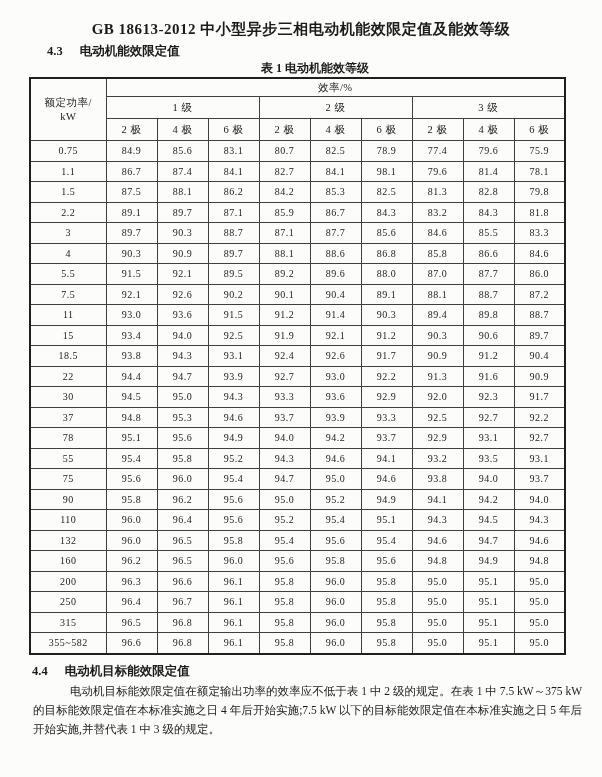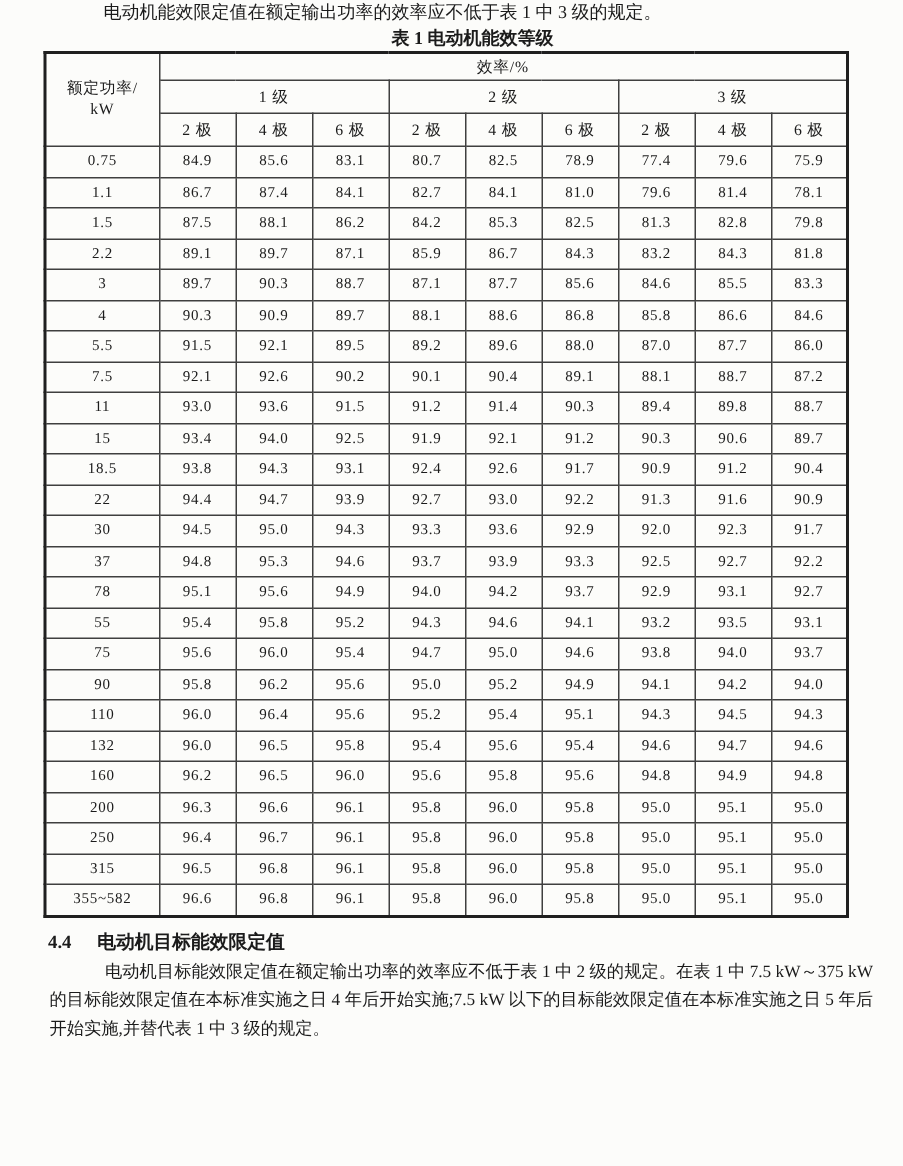--- a/index.html
+++ b/index.html
@@ -71,23 +71,27 @@
     font-size: 11.5px; line-height: 19px;
     text-indent: 37px; text-align: justify;
   }
   .sec-head.s44 { margin-top: 8px; margin-left: 32px; }
 </style>
 </head>
 <body>
 
 <div class="page">
 
-
-
-  <p class="sec-body">电动机能效限定值在额定输出功率的效率应不低于表 1 中 3 级的规定。</p>
+  <h1 class="doc-title">GB 18613-2012  中小型异步三相电动机能效限定值及能效等级</h1>
+
+
+  <div class="sec-head">
+    <span class="num">4.3</span>
+    <span>电动机能效限定值</span>
+  </div>
 
   <div class="tbl-caption">表 1  电动机能效等级</div>
 
   <table class="eff">
     <colgroup>
       <col class="pcol">
       <col>
         <col>
         <col>
         <col>
@@ -135,21 +139,21 @@
           <td>79.6</td>
           <td>75.9</td>
         </tr>
         <tr>
           <td>1.1</td>
           <td>86.7</td>
           <td>87.4</td>
           <td>84.1</td>
           <td>82.7</td>
           <td>84.1</td>
-          <td>81.0</td>
+          <td>98.1</td>
           <td>79.6</td>
           <td>81.4</td>
           <td>78.1</td>
         </tr>
         <tr>
           <td>1.5</td>
           <td>87.5</td>
           <td>88.1</td>
           <td>86.2</td>
           <td>84.2</td>

